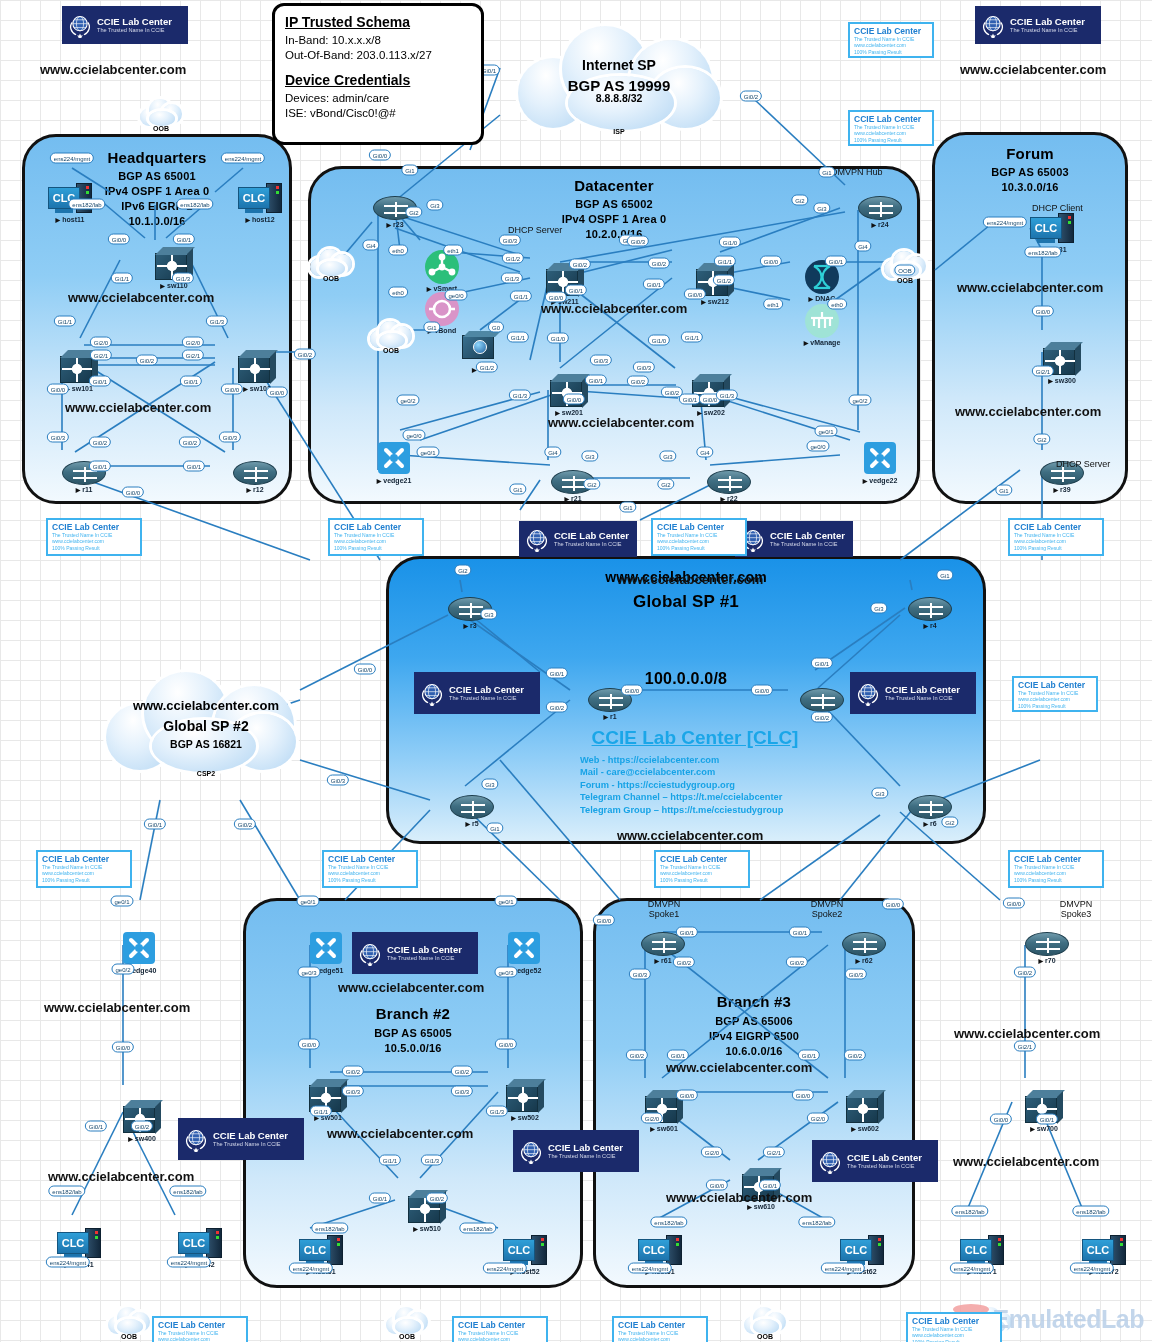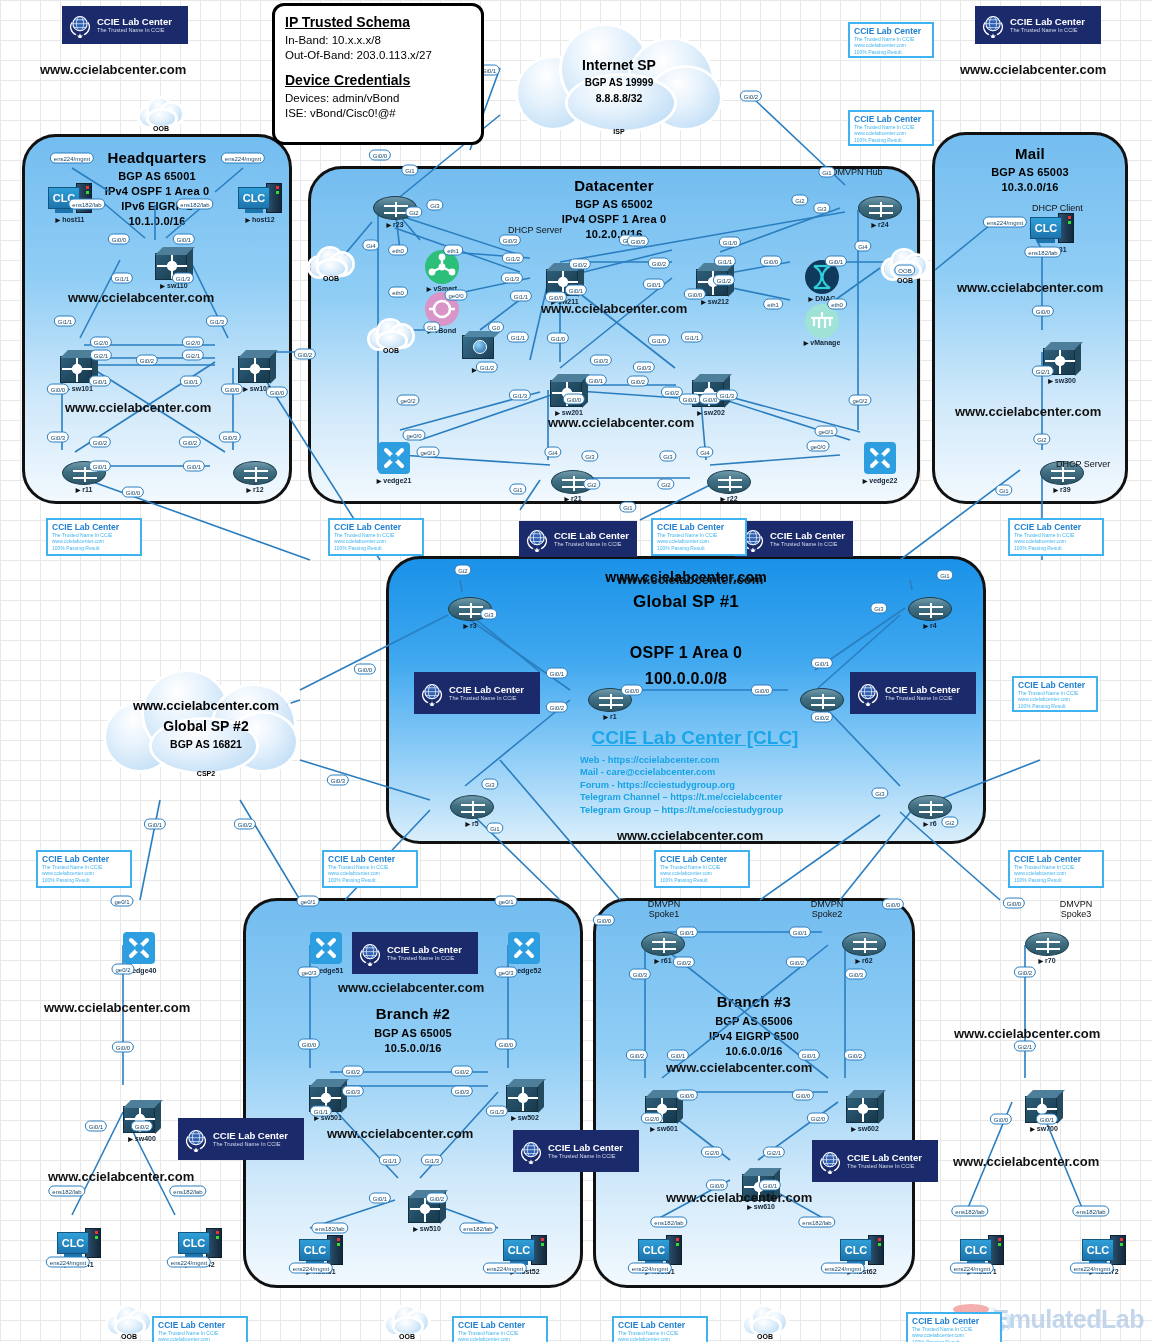--- a/index.html
+++ b/index.html
@@ -95,30 +95,29 @@
   </div>
 
   <div class="zone" style="left:308px;top:166px;width:612px;height:338px;">
     <div class="zone-title" style="top:8px;font-size:15px;">Datacenter</div>
     <div class="zone-title" style="top:29px;font-size:11px;">BGP AS 65002</div>
     <div class="zone-title" style="top:44px;font-size:11px;">IPv4 OSPF 1 Area 0</div>
     <div class="zone-title" style="top:59px;font-size:11px;">10.2.0.0/16</div>
   </div>
 
   <div class="zone" style="left:932px;top:132px;width:196px;height:372px;">
-    <div class="zone-title" style="top:10px;font-size:15px;">Mail</div>
+    <div class="zone-title" style="top:10px;font-size:15px;">Forum</div>
     <div class="zone-title" style="top:31px;font-size:11px;">BGP AS 65003</div>
     <div class="zone-title" style="top:46px;font-size:11px;">10.3.0.0/16</div>
   </div>
 
   <div class="zone" style="left:386px;top:556px;width:600px;height:288px;
        background:linear-gradient(to bottom,#1a92e8 0%, #3ea7ef 35%, #8fcdf7 70%, #d9eefb 100%);">
     <div class="zone-title" style="top:10px;font-size:14px;">www.ccielabcenter.com</div>
     <div class="zone-title" style="top:33px;font-size:17px;">Global SP #1</div>
-    <div class="zone-title" style="top:85px;font-size:16px;">OSPF 1 Area 0</div>
     <div class="zone-title" style="top:111px;font-size:16px;">100.0.0.0/8</div>
   </div>
 
 
   <div class="zone" style="left:243px;top:898px;width:340px;height:390px;">
     <div class="zone-title" style="top:104px;font-size:15px;">Branch #2</div>
     <div class="zone-title" style="top:126px;font-size:11px;">BGP AS 65005</div>
     <div class="zone-title" style="top:141px;font-size:11px;">10.5.0.0/16</div>
   </div>
 
@@ -242,21 +241,21 @@
       <line x1="840" y1="900" x2="920" y2="800"></line>
     </svg>
 
   <div class="cloud" style="left:510px;top:20px;width:218px;height:110px;z-index:3;">
     <div class="lobe" style="left:8px;top:38px;width:70px;height:70px;"></div>
     <div class="lobe" style="left:52px;top:6px;width:86px;height:86px;"></div>
     <div class="lobe" style="left:120px;top:20px;width:82px;height:82px;"></div>
     <div class="lobe" style="left:140px;top:48px;width:70px;height:60px;"></div>
     <div class="lobe" style="left:58px;top:56px;width:106px;height:54px;"></div>
     <div class="ctext" style="top:37px;font-size:14px;font-weight:bold;">Internet SP</div>
-    <div class="ctext" style="top:57px;font-size:10px;font-weight:bold;">BGP AS 19999</div>
+    <div class="ctext" style="top:57px;font-size:15px;font-weight:bold;">BGP AS 19999</div>
     <div class="ctext" style="top:72px;font-size:10.5px;font-weight:bold;">8.8.8.8/32</div>
     <div class="ctext" style="top:108px;font-size:7px;font-weight:bold;">ISP</div>
   </div>
 
   <div class="cloud" style="left:104px;top:670px;width:204px;height:102px;z-index:3;">
     <div class="lobe" style="left:2px;top:34px;width:68px;height:66px;"></div>
     <div class="lobe" style="left:40px;top:2px;width:84px;height:82px;"></div>
     <div class="lobe" style="left:110px;top:16px;width:80px;height:78px;"></div>
     <div class="lobe" style="left:126px;top:44px;width:66px;height:56px;"></div>
     <div class="lobe" style="left:48px;top:50px;width:104px;height:52px;"></div>
@@ -1057,21 +1056,21 @@
       <div class="wm" style="left: 666px; top: 1190px; font-size: 13px;">www.ccielabcenter.com</div>
       <div class="wm" style="left: 954px; top: 1026px; font-size: 13px;">www.ccielabcenter.com</div>
       <div class="wm" style="left: 953px; top: 1154px; font-size: 13px;">www.ccielabcenter.com</div>
     </div>
 
   <div id="infobox">
     <h3>IP Trusted Schema</h3>
     <div>In-Band: 10.x.x.x/8</div>
     <div>Out-Of-Band: 203.0.113.x/27</div>
     <h3 style="margin-top:9px;">Device Credentials</h3>
-    <div>Devices: admin/vBond</div>
+    <div>Devices: admin/care</div>
     <div>ISE: vBond/Cisc0!@#</div>
   </div>
 
   <div id="clcblock" style="left:480px;top:727px;">
     <div class="h">CCIE Lab Center [CLC]</div>
     <div class="l" style="text-align:left;padding-left:100px;margin-top:5px;">Web - https://ccielabcenter.com</div>
     <div class="l" style="text-align:left;padding-left:100px;">Mail - care@ccielabcenter.com</div>
     <div class="l" style="text-align:left;padding-left:100px;">Forum - https://cciestudygroup.org</div>
     <div class="l" style="text-align:left;padding-left:100px;">Telegram Channel – https://t.me/ccielabcenter</div>
     <div class="l" style="text-align:left;padding-left:100px;">Telegram Group – https://t.me/cciestudygroup</div>

